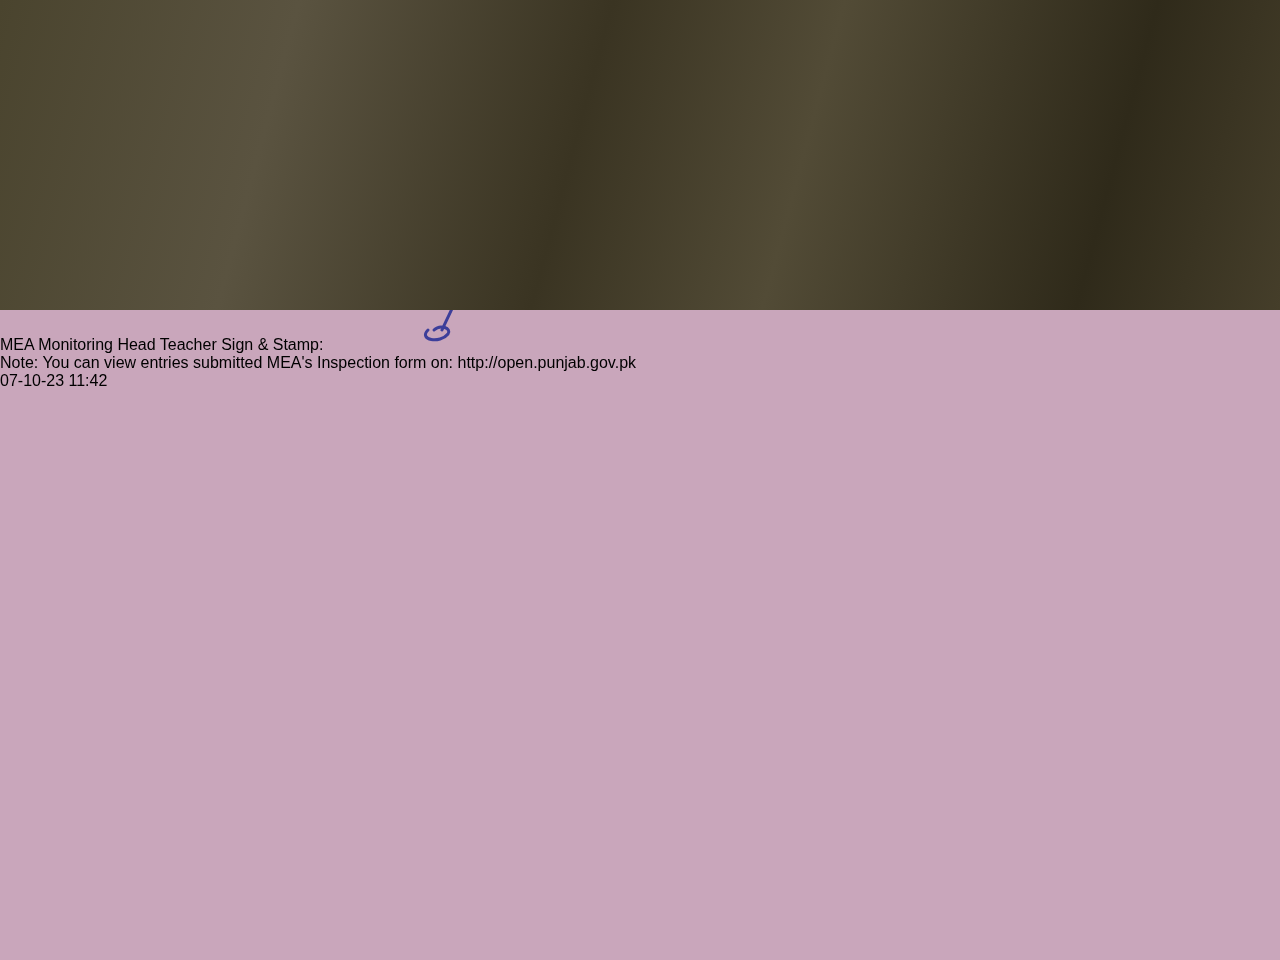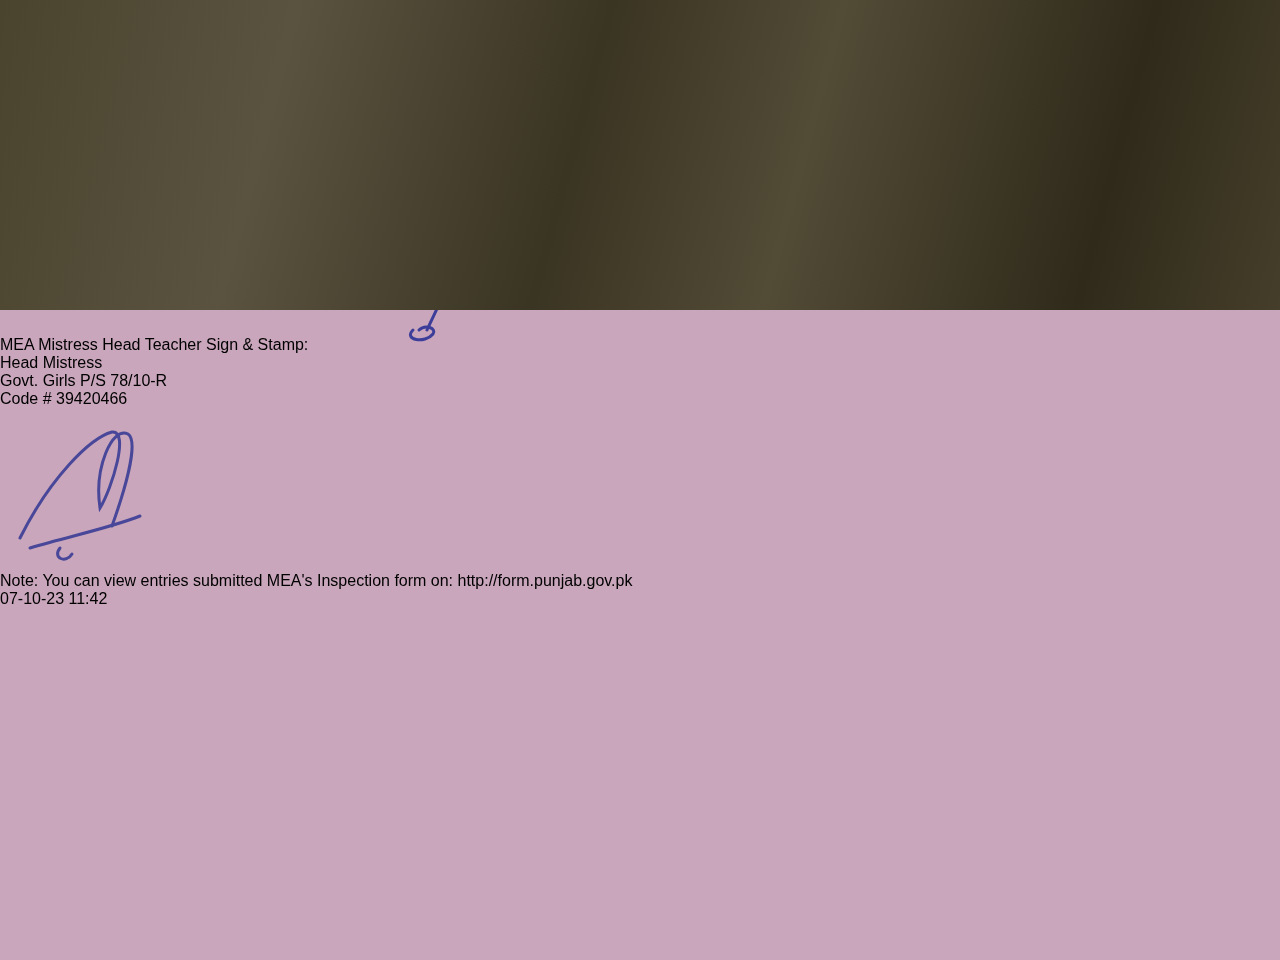--- a/index.html
+++ b/index.html
@@ -317,54 +317,39 @@
         <td><span class="dash">—</span></td>
         <td><span class="dash">—</span></td>
         <td><span class="dash">—</span></td>
       </tr>
     </tbody>
       </table>
 
     <div class="certify">It is certified that the MEA has shown all entries of the School Monitoring Form to the Head Teacher before its online submission.</div>
 
     <div class="sigrow">
-      <span class="siglab">MEA Mistress</span>
+      <span class="siglab">MEA Monitoring</span>
       <span class="sigline sig1"></span>
       <span class="sig-gap"></span>
       <span class="siglab">Head Teacher Sign &amp; Stamp:</span>
       <span class="sigline sig2"></span>
       <svg class="mea-sig-svg" width="240" height="120" viewBox="0 0 240 120">
         <g fill="none" stroke="#3c3e9a" stroke-width="3" stroke-linecap="round">
           <path d="M46 30 C80 12 128 8 146 14 C108 22 66 34 70 42 C74 50 150 38 170 40 C126 50 46 56 50 63 C54 70 150 62 196 58"></path>
           <path d="M150 10 C144 40 124 78 114 100"></path>
           <path d="M58 74 C104 66 172 62 200 66"></path>
           <path d="M100 100 c-10 10 12 14 20 4 c4 -6 -8 -10 -14 -4"></path>
         </g>
       </svg>
     </div>
   </div>
 
-  <div class="stamp">
-    <div class="stamp-ellipse"></div>
-    <div class="stamp-text">
-      <div>Head Mistress</div>
-      <div>Govt. Girls P/S 78/10-R</div>
-      <div>Code # 39420466</div>
-    </div>
-    <svg class="stamp-scribble" width="160" height="160" viewBox="0 0 160 160">
-      <g fill="none" stroke="#3b3d96" stroke-width="3" stroke-linecap="round" opacity="0.9">
-        <path d="M20 130 C50 70 90 30 112 24 C130 22 112 80 100 100 C94 60 112 18 128 26 C140 34 122 90 112 118"></path>
-        <path d="M30 140 C70 128 110 120 140 108"></path>
-        <path d="M60 140 c-8 10 6 16 12 6"></path>
-      </g>
-    </svg>
-  </div>
 
   <div class="note-strip">
     <span>Note: You can view entries submitted MEA's Inspection form on:</span>
-    <span class="note-url">http://form.punjab.gov.pk</span>
+    <span class="note-url">http://open.punjab.gov.pk</span>
   </div>
 </div>
 
 <div class="timestamp">
   <span>07-10-23</span>
   <span>11:42</span>
 </div>
 
 </body></html>

